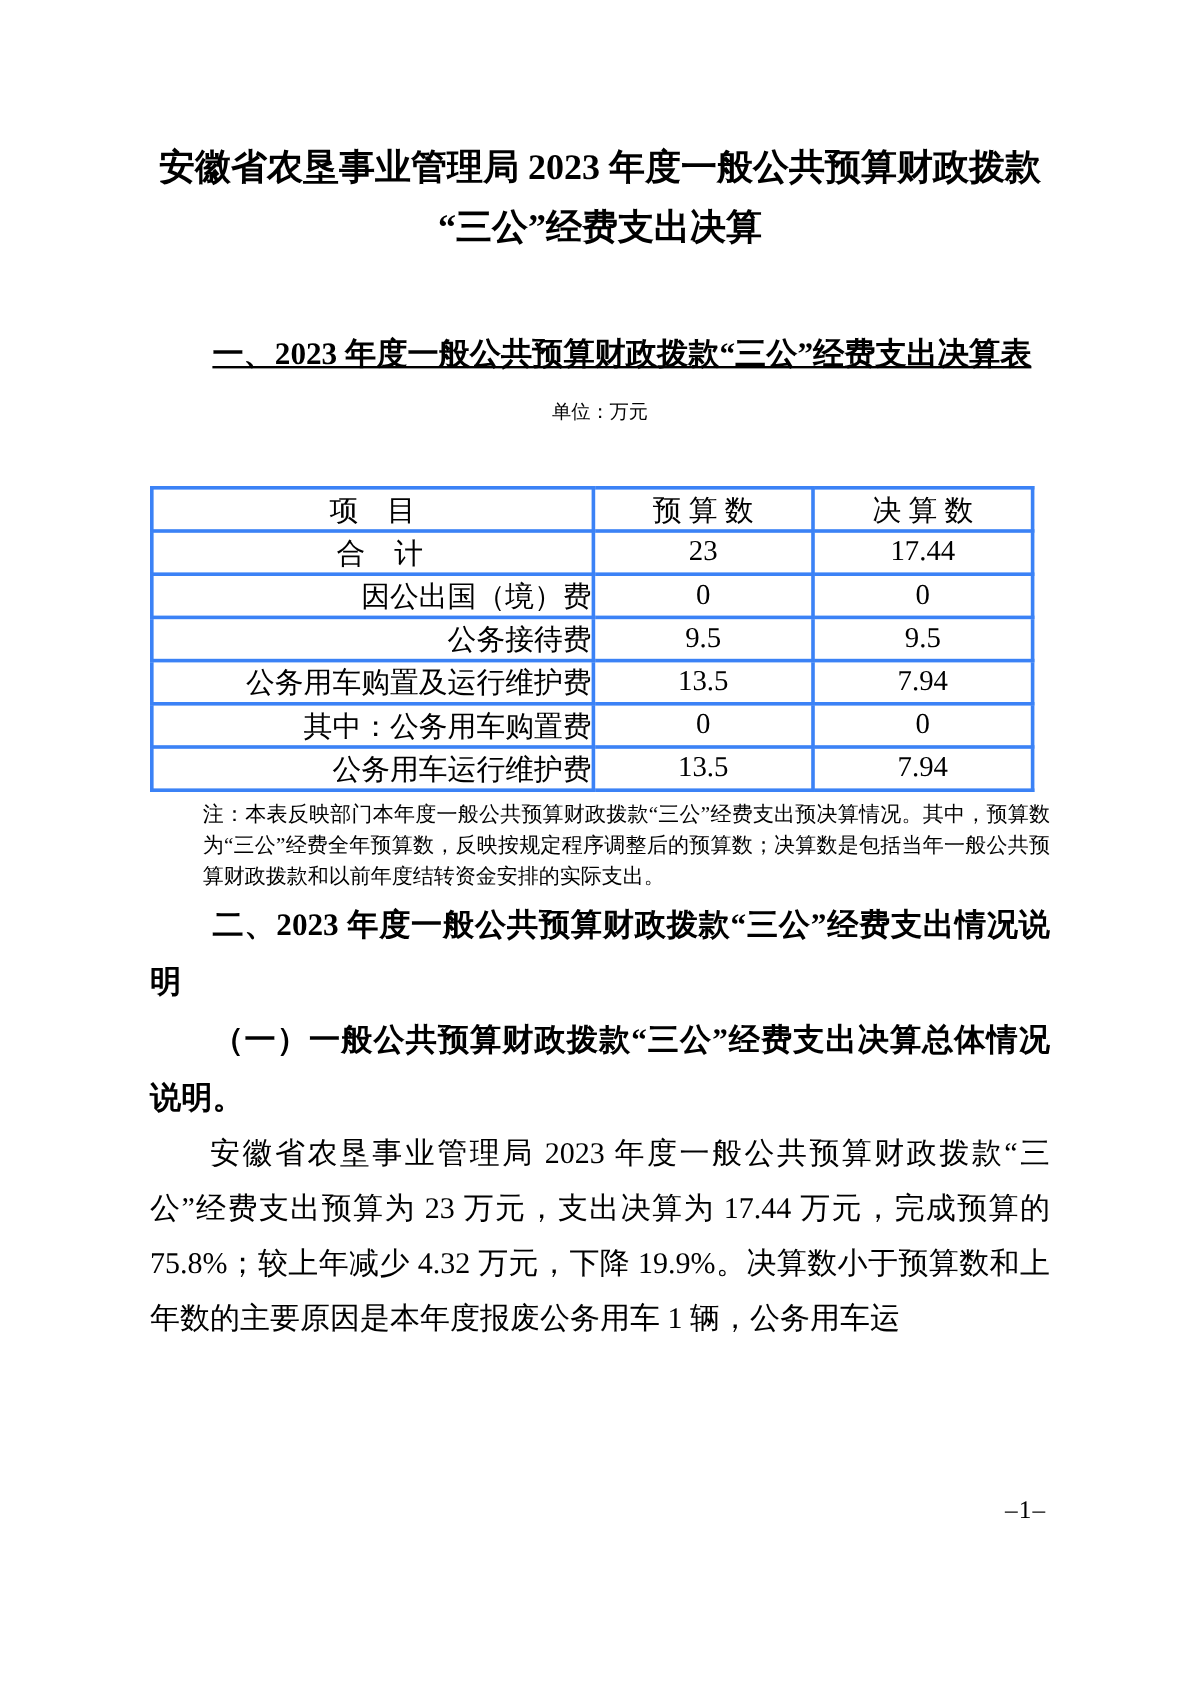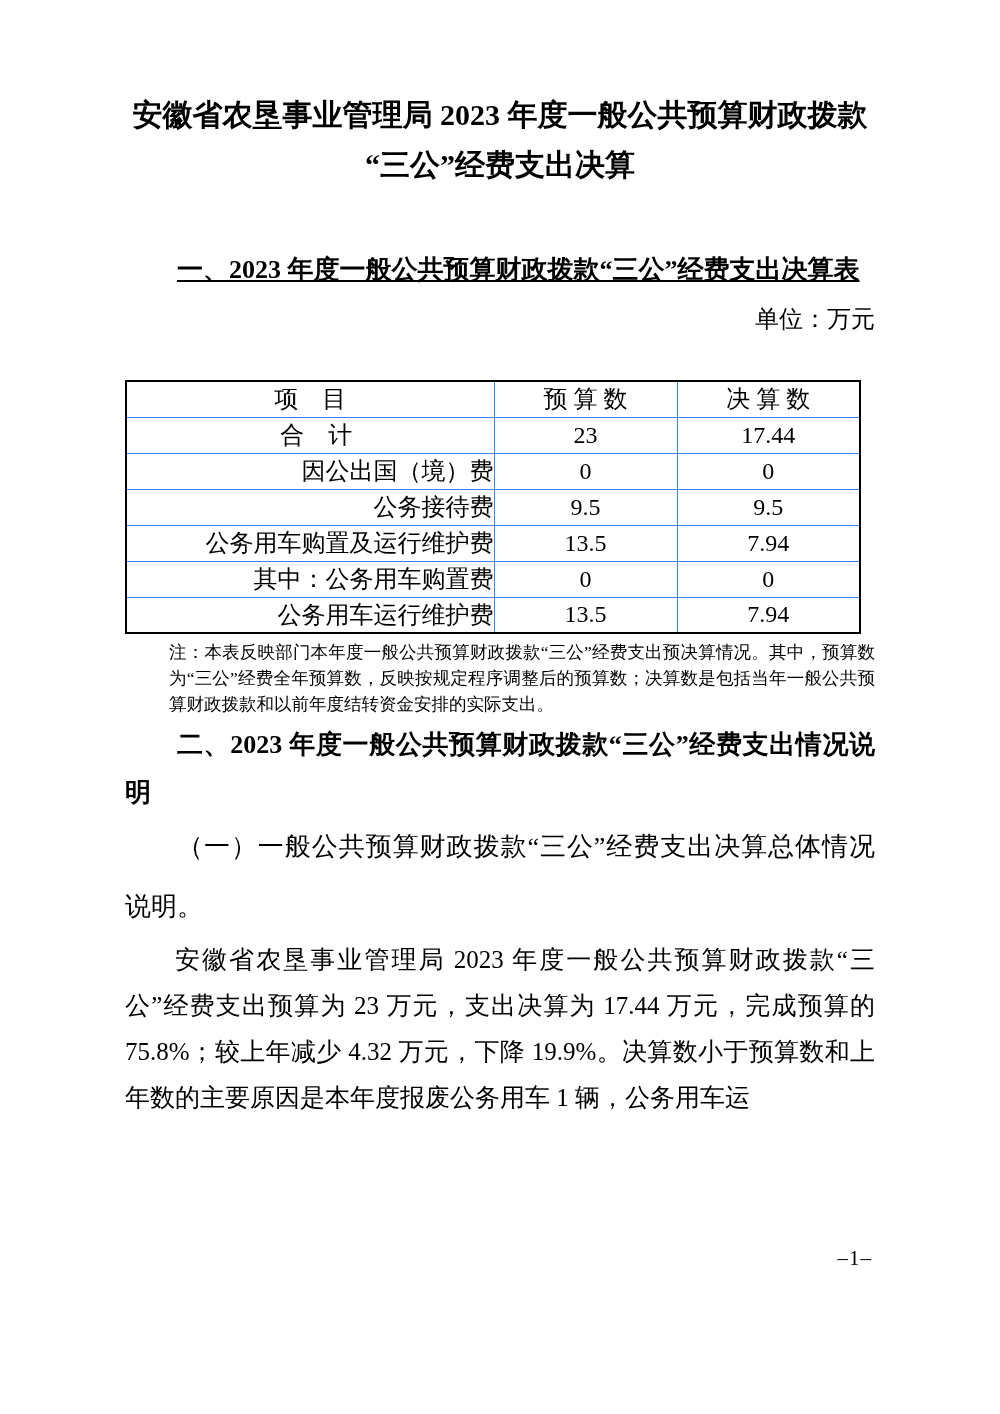--- a/index.html
+++ b/index.html
@@ -14,52 +14,52 @@
     width: 1000px; height: 1414px;
     background: #ffffff;
     overflow: hidden;
   }
   .content {
     position: absolute;
     left: 125px; top: 0;
     width: 750px;
   }
   .doc-title {
-    margin-top: 90px;
+    margin-top: 115px;
     font-size: 30px;
     font-weight: bold;
     text-align: center;
     line-height: 50px;
   }
   .doc-title .t-line { display: block; }
   .h1 {
     margin-top: 56px;
     font-size: 26px;
     font-weight: bold;
     line-height: 48px;
     text-align: justify;
     text-indent: 2em;
     text-decoration: underline;
   }
   .unit-line {
     margin-top: 8px;
-    font-size: 24px;
+    font-size: 16px;
     line-height: 34px;
-    text-align: right;
+    text-align: center;
   }
   .budget-table {
     margin-top: 44px;
     width: 734px;
     border-collapse: collapse;
     border: 2px solid #000;
     font-size: 24px;
     table-layout: fixed;
   }
   .budget-table th, .budget-table td {
-    border: 1px solid #3b82f6;
+    border: 3px solid #3b82f6;
     height: 36px;
     font-weight: normal;
     padding: 0;
     overflow: hidden;
     white-space: nowrap;
   }
   .col-item  { width: 368px; }
   .col-num   { width: 183px; }
   .budget-table th { text-align: center; }
   .budget-table td.num { text-align: center; }
@@ -77,22 +77,22 @@
   .h2 {
     margin-top: 4px;
     font-size: 26px;
     font-weight: bold;
     line-height: 48px;
     text-align: justify;
     text-indent: 2em;
   }
   .h3 {
     font-size: 26px;
-    font-weight: normal;
-    line-height: 60px;
+    font-weight: bold;
+    line-height: 48px;
     text-align: justify;
     text-indent: 2em;
   }
   .para {
     font-size: 25px;
     line-height: 46px;
     text-align: justify;
     text-indent: 2em;
   }
   .page-number {

